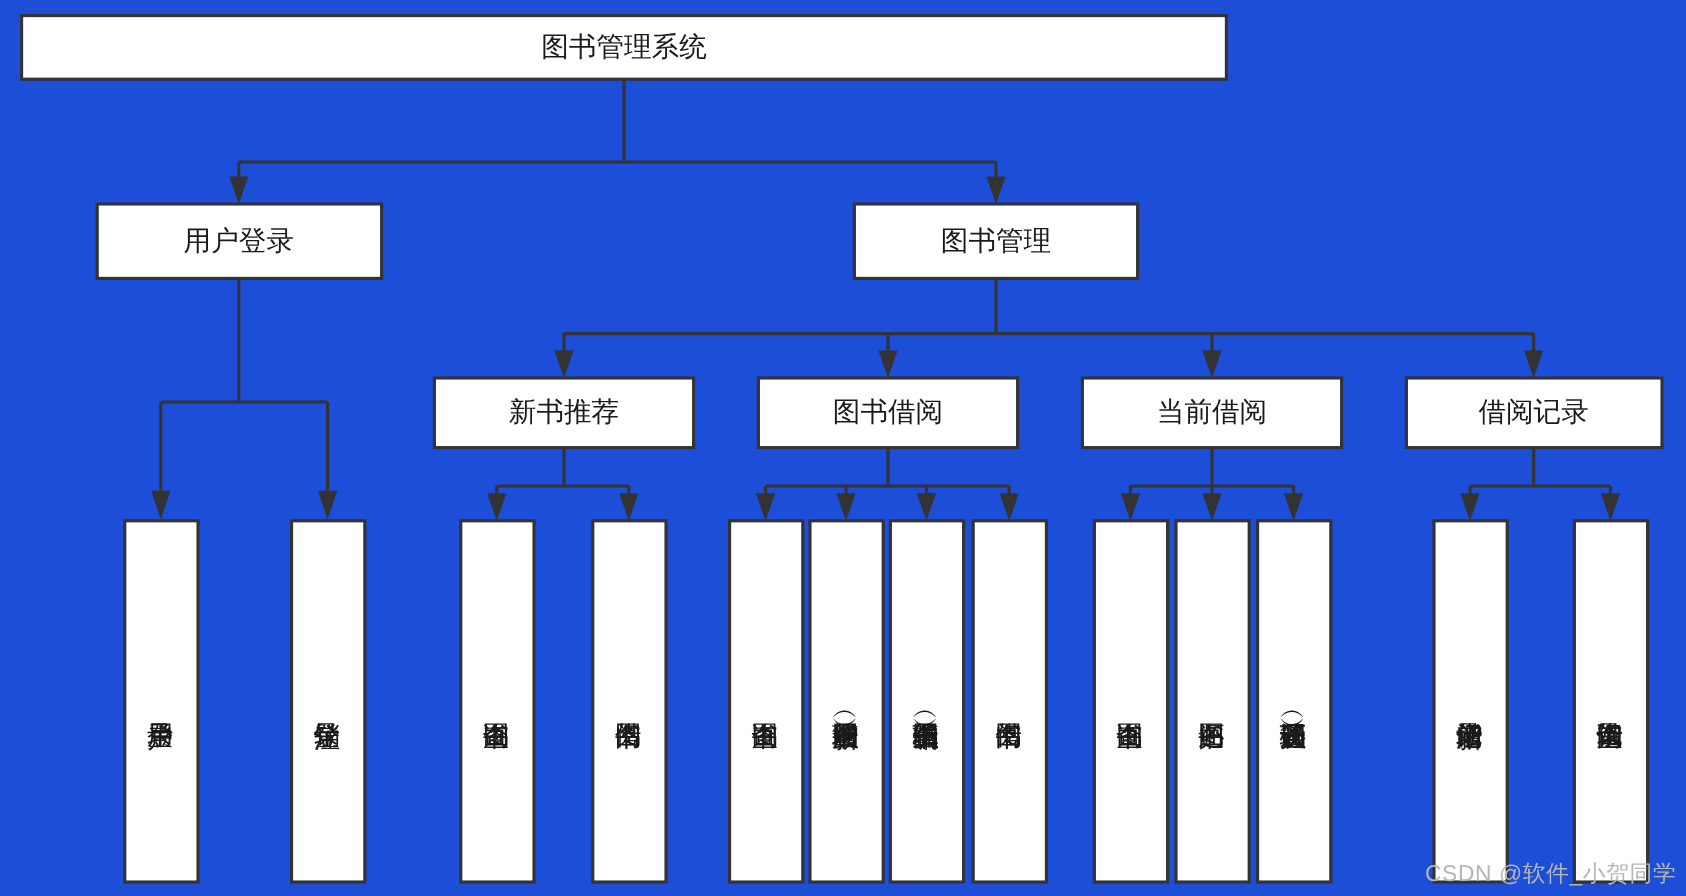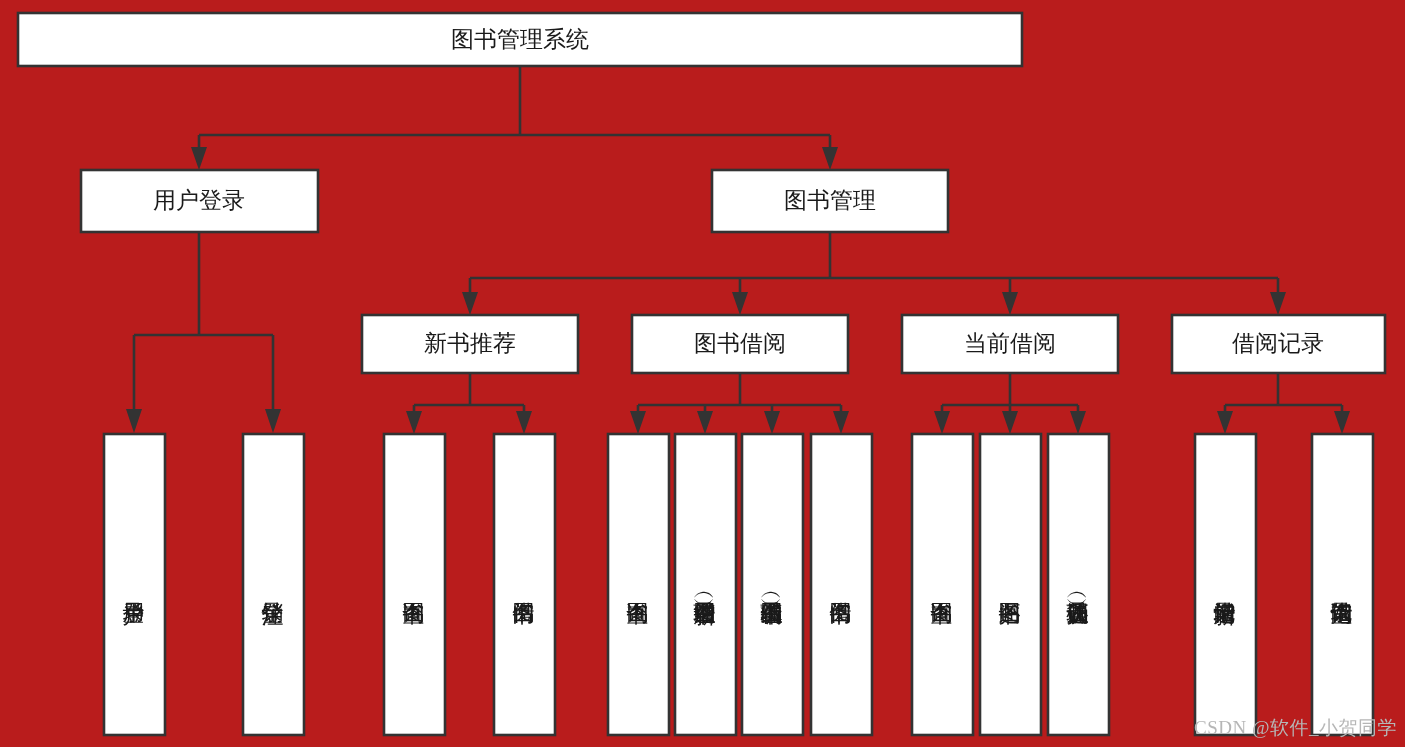--- a/index.html
+++ b/index.html
@@ -10,21 +10,21 @@
   body {
     width: 1405px;
     height: 747px;
     font-family: "Liberation Sans", "DejaVu Sans", sans-serif;
     overflow: hidden;
   }
   #diagram-root {
     position: relative;
     width: 1405px;
     height: 747px;
-    background: #b91c1c;
+    background: #1d4ed8;
   }
   svg#flow {
     position: absolute;
     left: 0;
     top: 0;
     width: 1405px;
     height: 747px;
     display: block;
   }
   .node-rect {
@@ -56,21 +56,21 @@
     fill: #1a1a1a;
     writing-mode: vertical-rl;
     text-orientation: upright;
     text-anchor: middle;
     white-space: pre;
   }
   .watermark {
     position: absolute;
     right: 8px;
     bottom: 6px;
-    font-family: Liberation Serif, serif;
+    font-family: Liberation Sans, sans-serif;
     font-size: 19px;
     color: #b6b6b6;
     letter-spacing: 0.5px;
     user-select: none;
     white-space: nowrap;
     margin-top: 27px;
   }
 </style>
 </head>
 <body>

